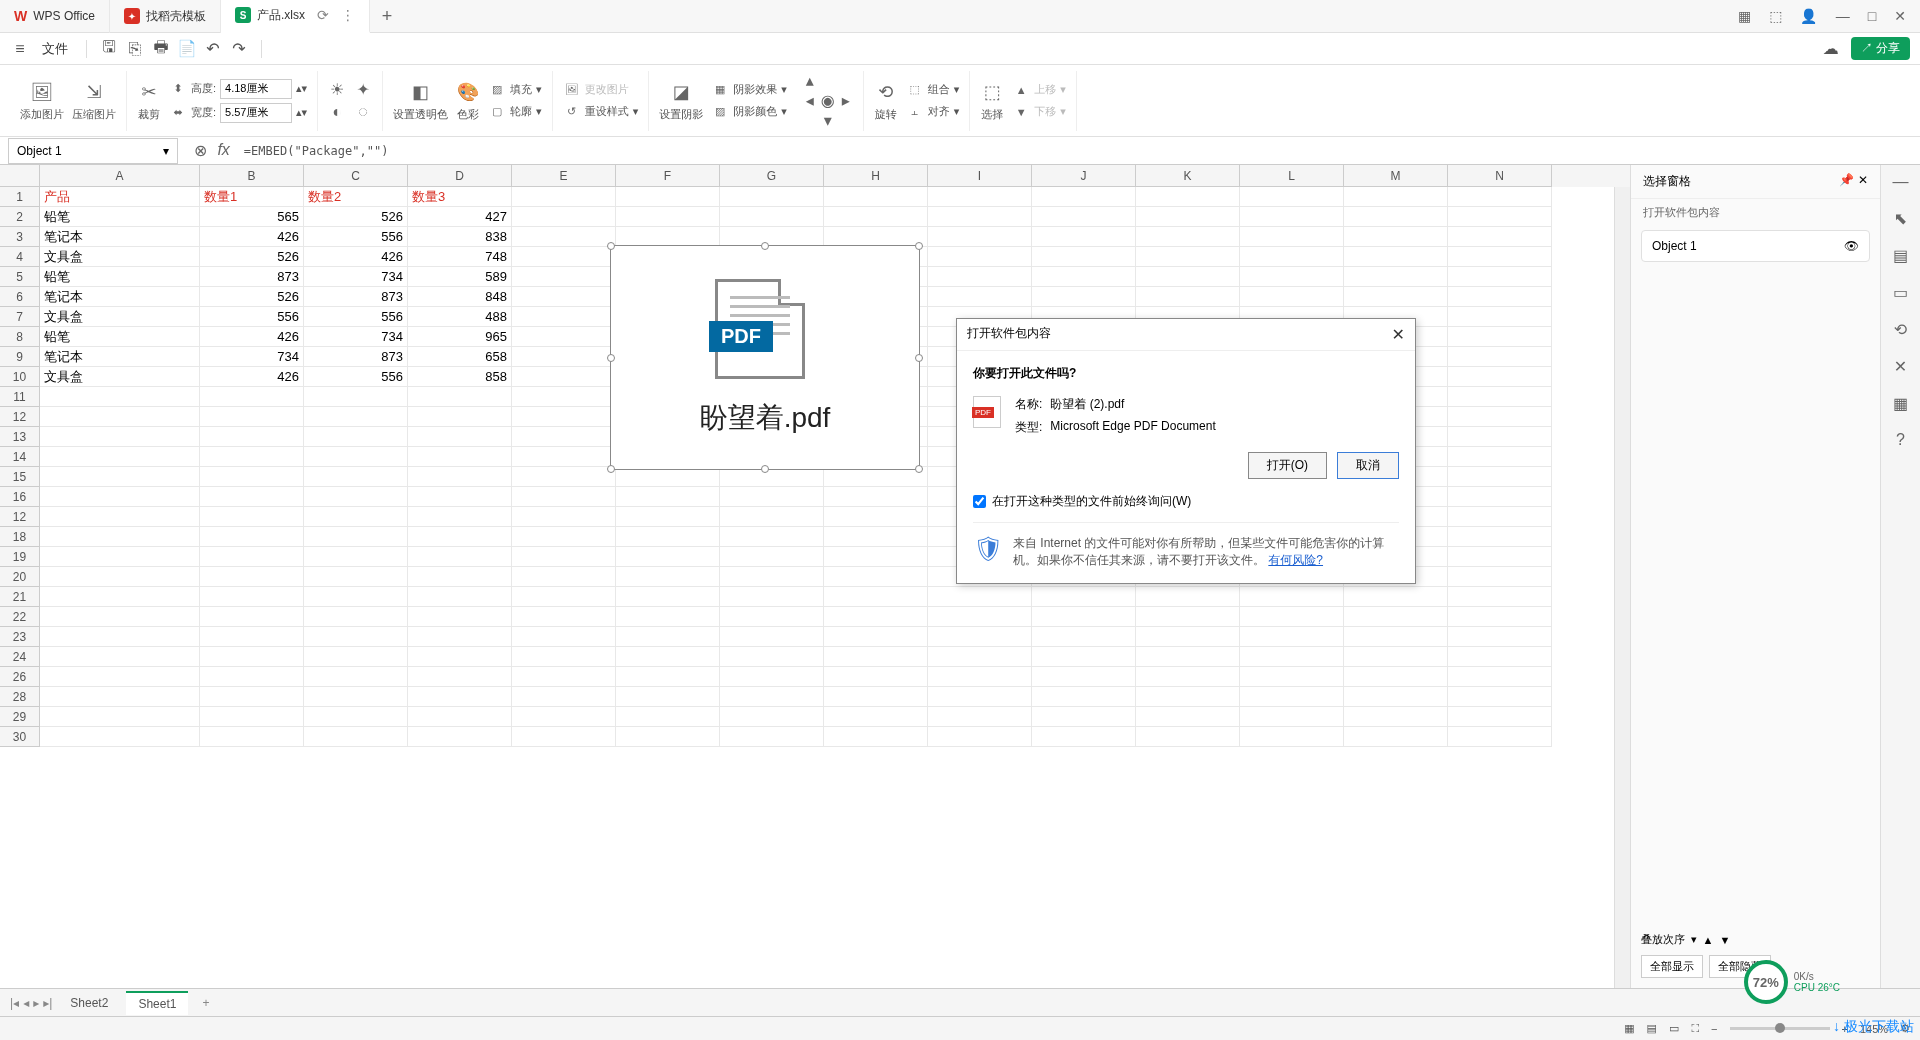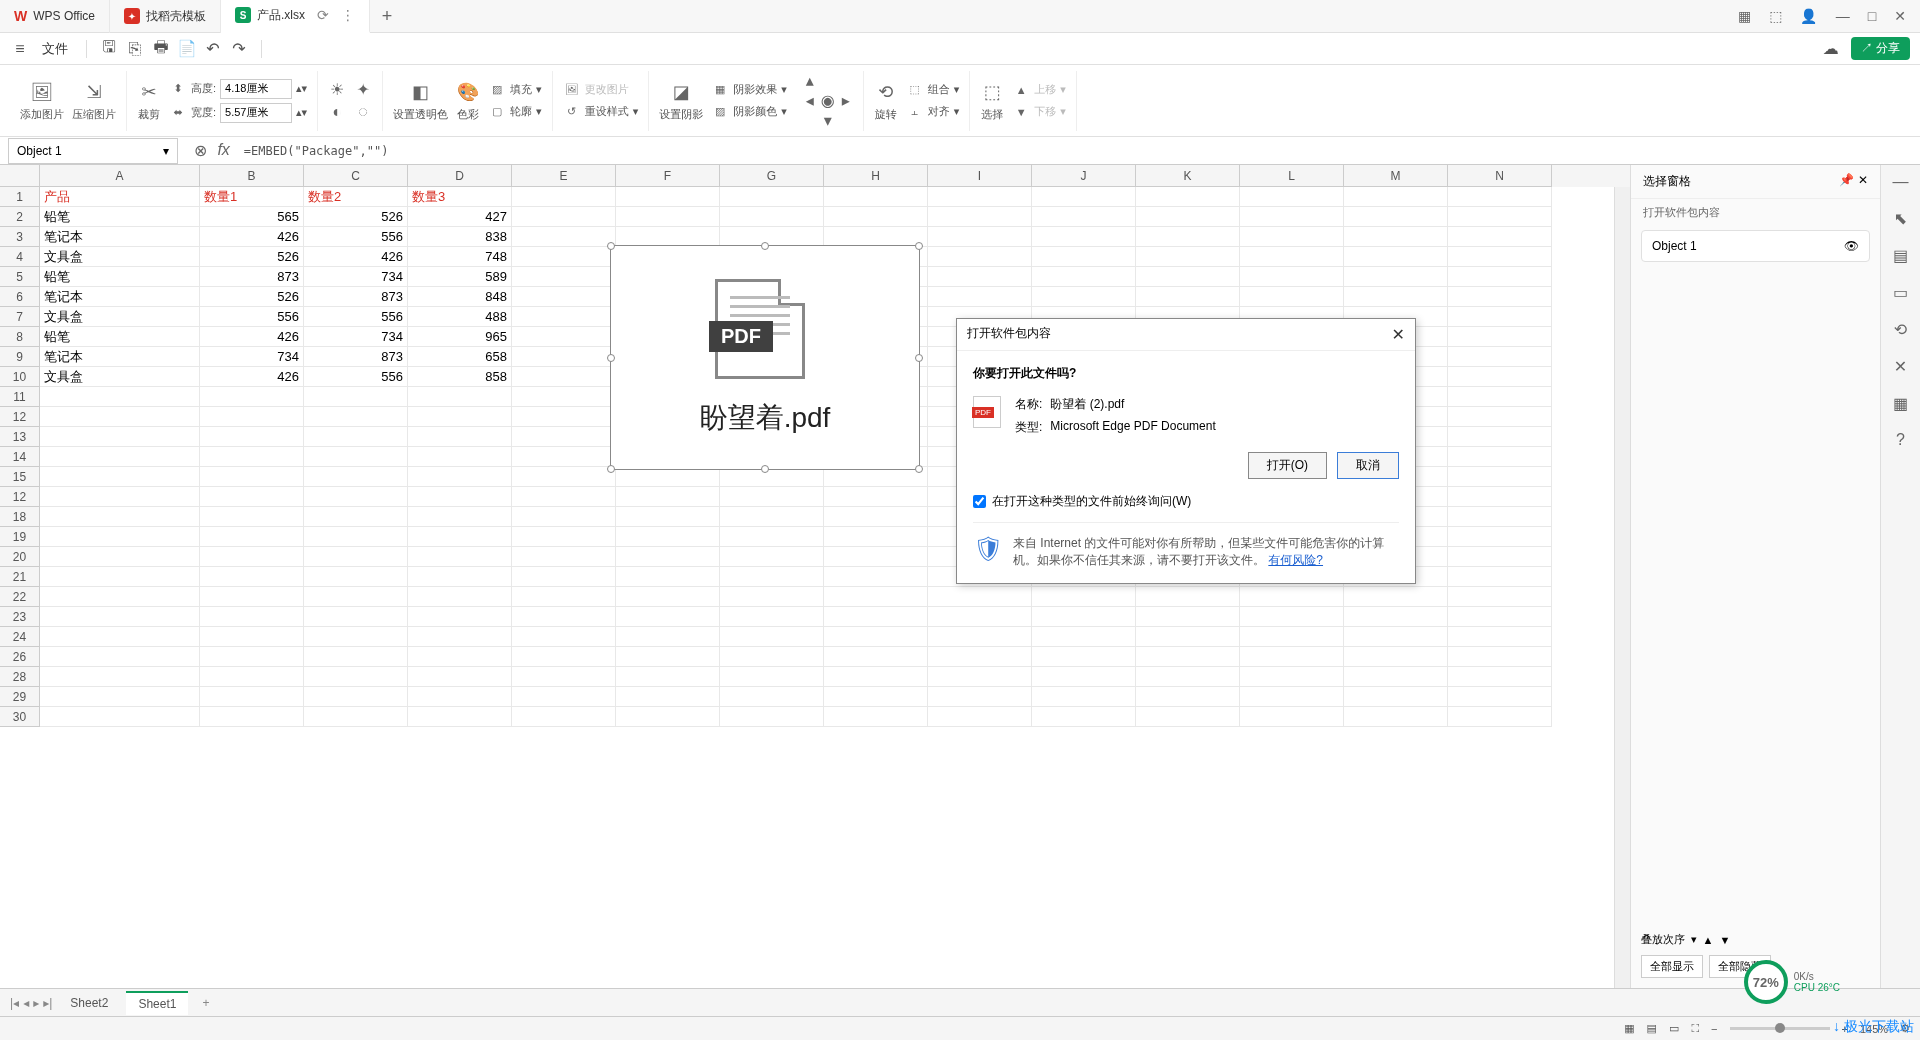--- a/index.html
+++ b/index.html
@@ -63,21 +63,21 @@
 .embed-obj { position: absolute; left: 610px; top: 80px; width: 310px; height: 225px; border: 1px solid #888; background: #fff; display: flex; flex-direction: column; align-items: center; justify-content: center; }
 .embed-obj .handle { position: absolute; width: 8px; height: 8px; background: #fff; border: 1px solid #888; border-radius: 50%; }
 .h-tl{top:-4px;left:-4px}.h-tr{top:-4px;right:-4px}.h-bl{bottom:-4px;left:-4px}.h-br{bottom:-4px;right:-4px}
 .h-t{top:-4px;left:50%;margin-left:-4px}.h-b{bottom:-4px;left:50%;margin-left:-4px}
 .h-l{left:-4px;top:50%;margin-top:-4px}.h-r{right:-4px;top:50%;margin-top:-4px}
 .pdf-icon { width: 100px; height: 110px; position: relative; }
 .pdf-page { width: 90px; height: 100px; border: 3px solid #888; background: #fff; position: relative; }
 .pdf-page::before { content: ''; position: absolute; top: -3px; right: -3px; width: 24px; height: 24px; background: #fff; border-left: 3px solid #888; border-bottom: 3px solid #888; }
 .pdf-lines { position: absolute; top: 14px; left: 12px; right: 12px; }
 .pdf-lines div { height: 3px; background: #bbb; margin-bottom: 6px; }
-.pdf-badge { position: absolute; top: 42px; left: -6px; background: #404040; color: #fff; font-weight: bold; padding: 4px 12px; font-size: 20px; }
+.pdf-badge { position: absolute; top: 42px; left: -6px; background: #0369a1; color: #fff; font-weight: bold; padding: 4px 12px; font-size: 20px; }
 .embed-label { font-size: 28px; color: #222; margin-top: 10px; }
 
 
 .dialog { position: absolute; left: 956px; top: 318px; width: 460px; background: #fff; border: 1px solid #888; box-shadow: 2px 2px 8px rgba(0,0,0,0.2); font-size: 12px; z-index: 100; }
 .dialog-title { display: flex; justify-content: space-between; padding: 6px 10px; border-bottom: 1px solid #eee; }
 .dialog-close { cursor: pointer; font-size: 16px; color: #333; }
 .dialog-body { padding: 14px 16px; }
 .dialog-q { font-weight: bold; margin-bottom: 14px; }
 .dialog-file { display: flex; gap: 14px; margin-bottom: 16px; align-items: flex-start; }
 .dialog-pdf-ico { width: 28px; height: 32px; background: #fff; border: 1px solid #ccc; position: relative; }
@@ -540,20 +540,37 @@
           <div class="cell" style="width: 104px;"></div>
           <div class="cell" style="width: 104px;"></div>
           <div class="cell" style="width: 104px;"></div>
           <div class="cell" style="width: 104px;"></div>
           <div class="cell" style="width: 104px;"></div>
           <div class="cell" style="width: 104px;"></div>
           <div class="cell" style="width: 104px;"></div>
         </div>
         <div class="row">
           <div class="row-h">15</div>
+          <div class="cell" style="width: 160px;"></div>
+          <div class="cell" style="width: 104px;"></div>
+          <div class="cell" style="width: 104px;"></div>
+          <div class="cell" style="width: 104px;"></div>
+          <div class="cell" style="width: 104px;"></div>
+          <div class="cell" style="width: 104px;"></div>
+          <div class="cell" style="width: 104px;"></div>
+          <div class="cell" style="width: 104px;"></div>
+          <div class="cell" style="width: 104px;"></div>
+          <div class="cell" style="width: 104px;"></div>
+          <div class="cell" style="width: 104px;"></div>
+          <div class="cell" style="width: 104px;"></div>
+          <div class="cell" style="width: 104px;"></div>
+          <div class="cell" style="width: 104px;"></div>
+        </div>
+        <div class="row">
+          <div class="row-h">16</div>
           <div class="cell" style="width: 160px;"></div>
           <div class="cell" style="width: 104px;"></div>
           <div class="cell" style="width: 104px;"></div>
           <div class="cell" style="width: 104px;"></div>
           <div class="cell" style="width: 104px;"></div>
           <div class="cell" style="width: 104px;"></div>
           <div class="cell" style="width: 104px;"></div>
           <div class="cell" style="width: 104px;"></div>
           <div class="cell" style="width: 104px;"></div>
           <div class="cell" style="width: 104px;"></div>

